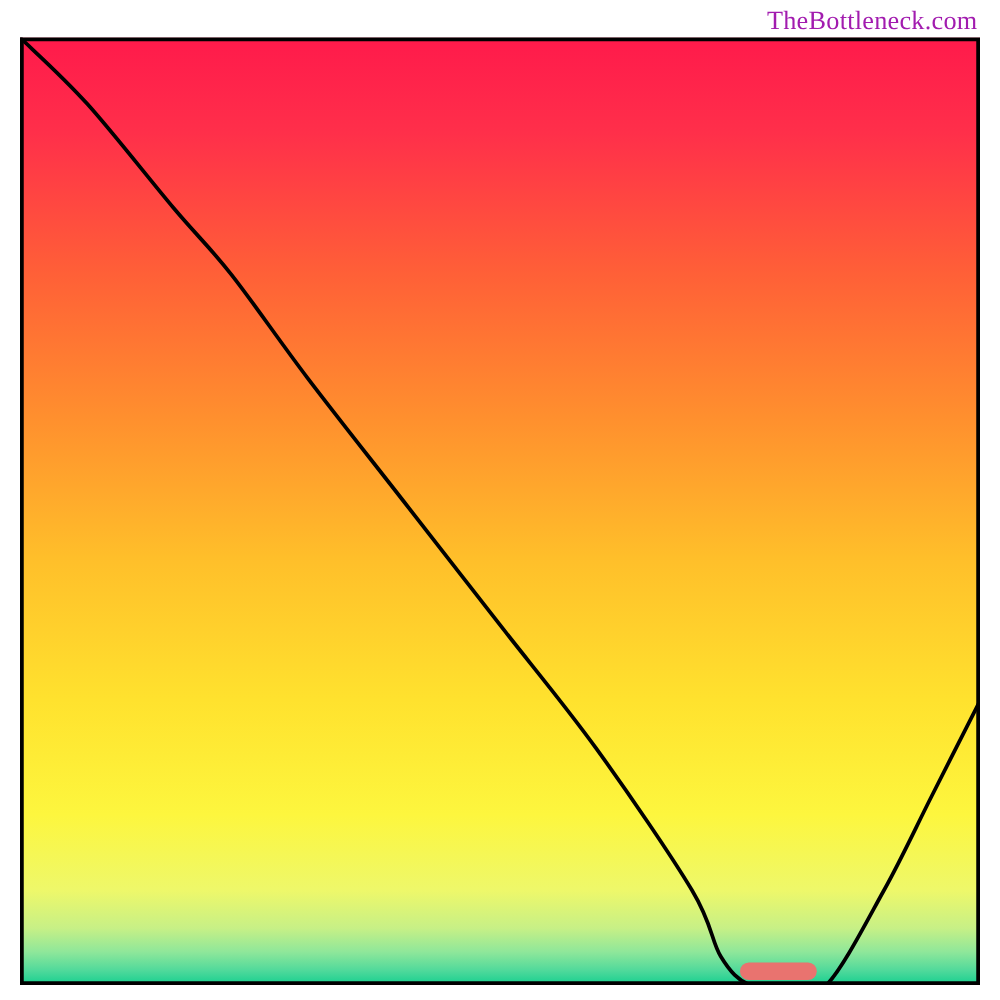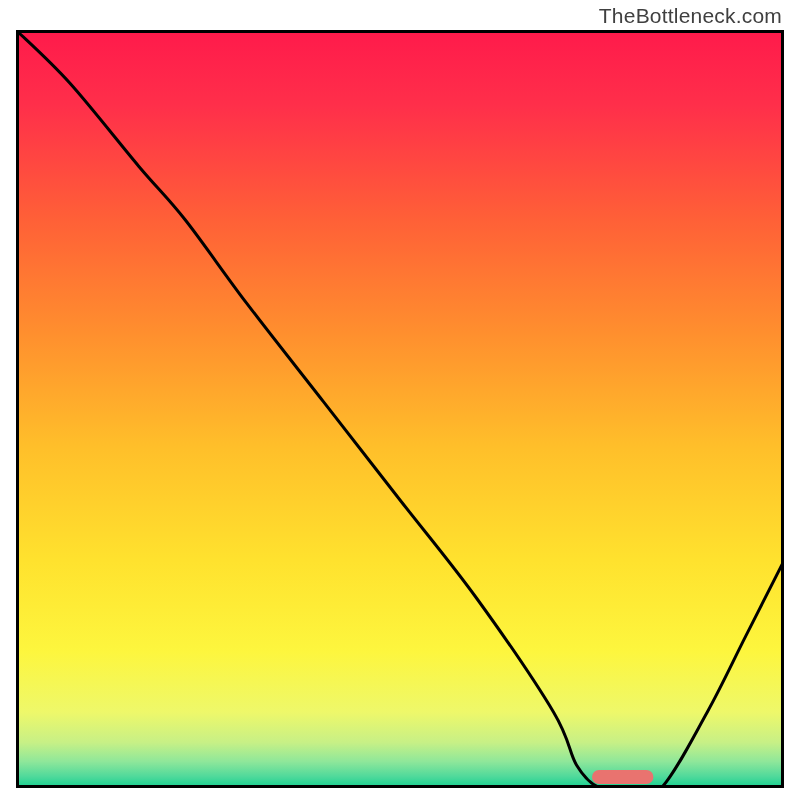--- a/index.html
+++ b/index.html
@@ -14,22 +14,23 @@
     position: relative;
     width: 800px;
     height: 800px;
   }
   .watermark {
     position: absolute;
     top: 4px;
     right: 18px;
     font-size: 21px;
     font-weight: 500;
-    color: #404040;
+    color: #a21caf;
     letter-spacing: 0.2px;
+    font-family: Liberation Serif, serif;
   }
   svg.chart {
     position: absolute;
     top: 30px;
     left: 16px;
     width: 768px;
     height: 758px;
   }
 </style>
 </head>

